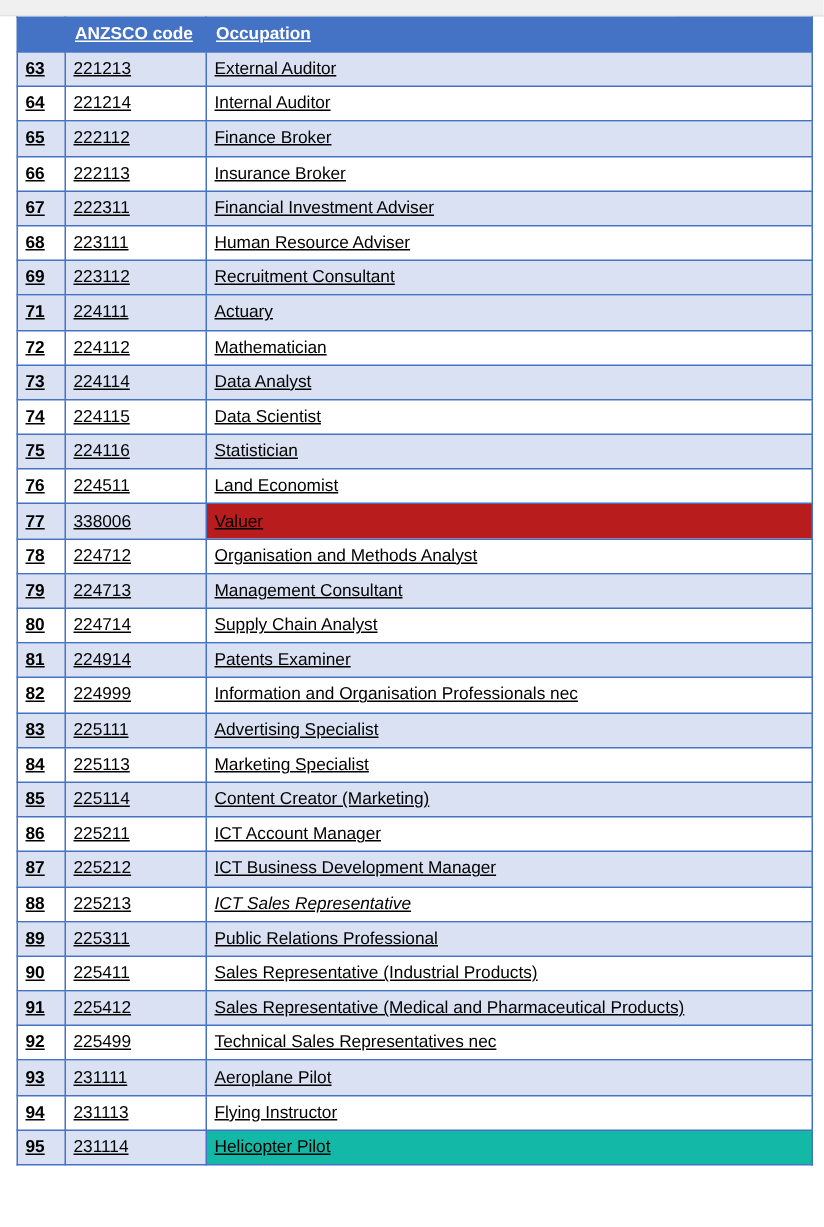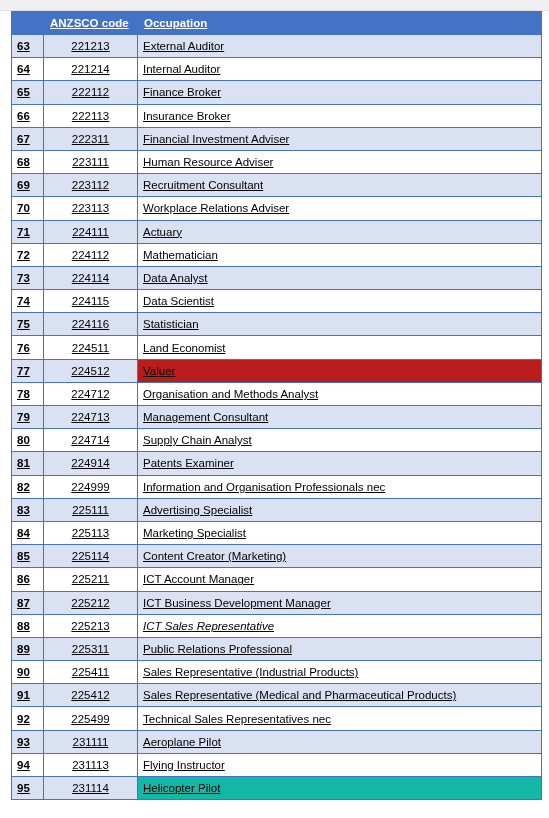--- a/index.html
+++ b/index.html
@@ -76,21 +76,21 @@
   table.anzsco tbody tr.stripe td { background: #D9E1F2; }
   table.anzsco tbody tr.plain  td { background: #ffffff; }
 
   td.cell-num {
     text-align: left;
     font-weight: bold;
   }
   td.cell-num span, td.cell-code span, td.cell-occ span {
     text-decoration: underline;
   }
-  td.cell-code { text-align: center; }
+  td.cell-code { text-align: left; }
   td.cell-occ  { text-align: left; }
 </style>
 </head>
 <body>
 
 <div id="top-band"></div>
 
 <div id="doc-surface">
   <table class="anzsco">
     <colgroup>
@@ -134,25 +134,20 @@
         <tr class="plain">
           <td class="cell-num" style="background: rgb(255, 255, 255); border-color: rgb(68, 114, 196);"><span>68</span></td>
           <td class="cell-code" style="background: rgb(255, 255, 255); border-color: rgb(68, 114, 196); margin-top: 44px;"><span>223111</span></td>
           <td class="cell-occ" style="background: rgb(255, 255, 255); border-color: rgb(68, 114, 196);"><span>Human Resource Adviser</span></td>
         </tr>
         <tr class="stripe">
           <td class="cell-num" style="background: rgb(217, 225, 242); border-color: rgb(68, 114, 196);"><span>69</span></td>
           <td class="cell-code" style="background: rgb(217, 225, 242); border-color: rgb(68, 114, 196);"><span>223112</span></td>
           <td class="cell-occ" style="background: rgb(217, 225, 242); border-color: rgb(68, 114, 196);"><span>Recruitment Consultant</span></td>
         </tr>
-        <tr class="plain">
-          <td class="cell-num" style="background: rgb(255, 255, 255); border-color: rgb(68, 114, 196);"><span>70</span></td>
-          <td class="cell-code" style="background: rgb(255, 255, 255); border-color: rgb(68, 114, 196);"><span>223113</span></td>
-          <td class="cell-occ" style="background: rgb(255, 255, 255); border-color: rgb(68, 114, 196);"><span>Workplace Relations Adviser</span></td>
-        </tr>
         <tr class="stripe">
           <td class="cell-num" style="background: rgb(217, 225, 242); border-color: rgb(68, 114, 196);"><span>71</span></td>
           <td class="cell-code" style="background: rgb(217, 225, 242); border-color: rgb(68, 114, 196);"><span>224111</span></td>
           <td class="cell-occ" style="background: rgb(217, 225, 242); border-color: rgb(68, 114, 196);"><span>Actuary</span></td>
         </tr>
         <tr class="plain">
           <td class="cell-num" style="background: rgb(255, 255, 255); border-color: rgb(68, 114, 196);"><span>72</span></td>
           <td class="cell-code" style="background: rgb(255, 255, 255); border-color: rgb(68, 114, 196);"><span>224112</span></td>
           <td class="cell-occ" style="background: rgb(255, 255, 255); border-color: rgb(68, 114, 196);"><span>Mathematician</span></td>
         </tr>
@@ -171,21 +166,21 @@
           <td class="cell-code" style="background: rgb(217, 225, 242); border-color: rgb(68, 114, 196);"><span>224116</span></td>
           <td class="cell-occ" style="background: rgb(217, 225, 242); border-color: rgb(68, 114, 196);"><span>Statistician</span></td>
         </tr>
         <tr class="plain">
           <td class="cell-num" style="background: rgb(255, 255, 255); border-color: rgb(68, 114, 196);"><span>76</span></td>
           <td class="cell-code" style="background: rgb(255, 255, 255); border-color: rgb(68, 114, 196);"><span>224511</span></td>
           <td class="cell-occ" style="background: rgb(255, 255, 255); border-color: rgb(68, 114, 196); margin-top: 36px;"><span>Land Economist</span></td>
         </tr>
         <tr class="stripe">
           <td class="cell-num" style="background: rgb(217, 225, 242); border-color: rgb(68, 114, 196);"><span>77</span></td>
-          <td class="cell-code" style="background: rgb(217, 225, 242); border-color: rgb(68, 114, 196);"><span>224512</span></td>
+          <td class="cell-code" style="background: rgb(217, 225, 242); border-color: rgb(68, 114, 196);"><span>338006</span></td>
           <td class="cell-occ" style="background: #b91c1c; border-color: rgb(68, 114, 196);"><span>Valuer</span></td>
         </tr>
         <tr class="plain">
           <td class="cell-num" style="background: rgb(255, 255, 255); border-color: rgb(68, 114, 196);"><span>78</span></td>
           <td class="cell-code" style="background: rgb(255, 255, 255); border-color: rgb(68, 114, 196);"><span>224712</span></td>
           <td class="cell-occ" style="background: rgb(255, 255, 255); border-color: rgb(68, 114, 196);"><span>Organisation and Methods Analyst</span></td>
         </tr>
         <tr class="stripe">
           <td class="cell-num" style="background: rgb(217, 225, 242); border-color: rgb(68, 114, 196);"><span>79</span></td>
           <td class="cell-code" style="background: rgb(217, 225, 242); border-color: rgb(68, 114, 196);"><span>224713</span></td>

